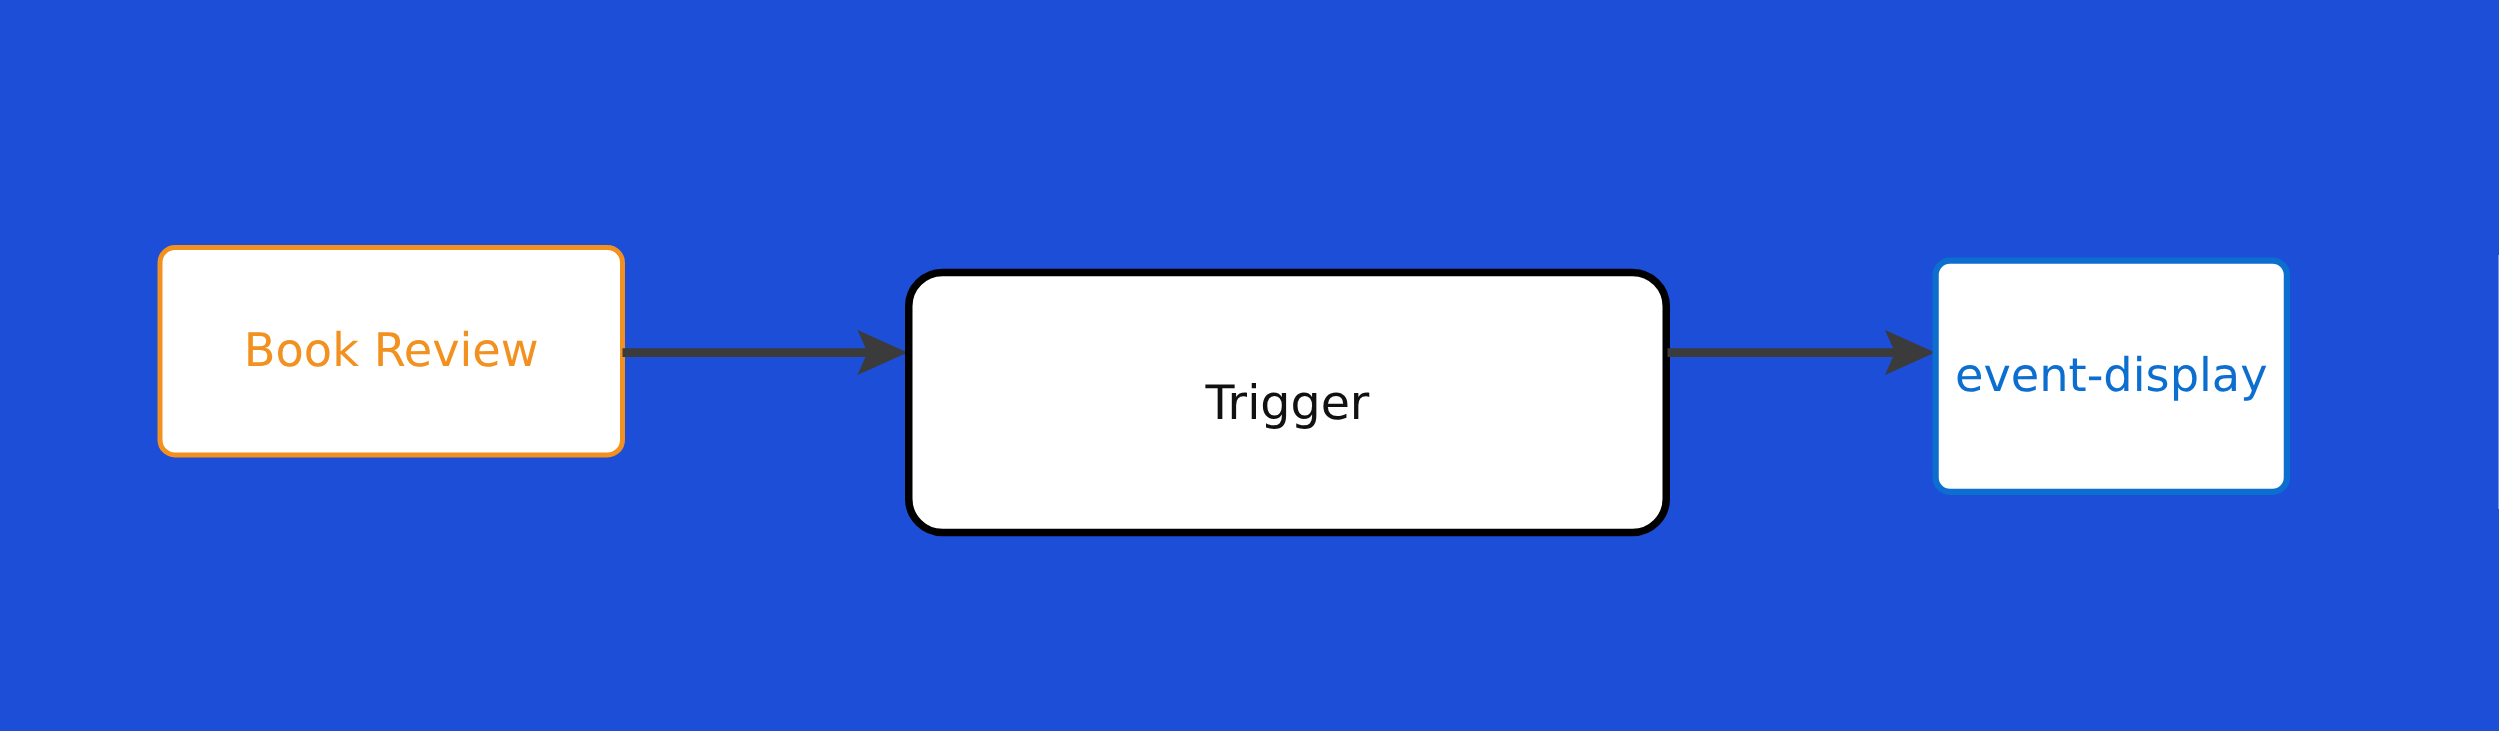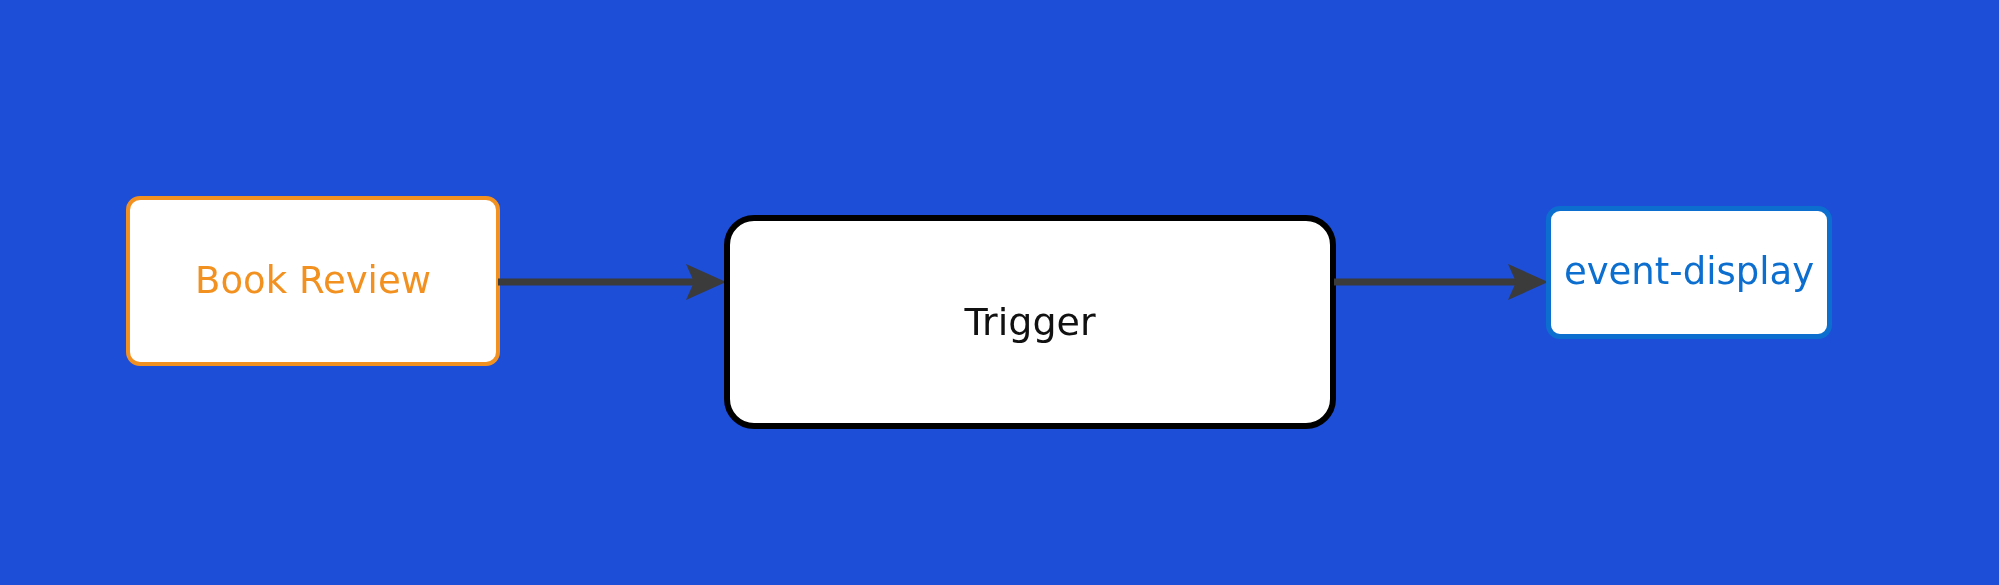--- a/index.html
+++ b/index.html
@@ -59,21 +59,21 @@
     color: #111111;
     font-size: 38px;
     margin-top: 39px;
   }
 
   
   #node-event-display {
     left: 1546px;
     top: 206px;
     width: 286px;
-    height: 133px;
+    height: 190px;
     border: 5px solid var(--sink-color, #0c6fd0);
     border-radius: 14px;
     color: var(--sink-color, #0c6fd0);
     font-size: 37px;
   }
 
   
   .edge {
     position: absolute;
     height: 40px;

